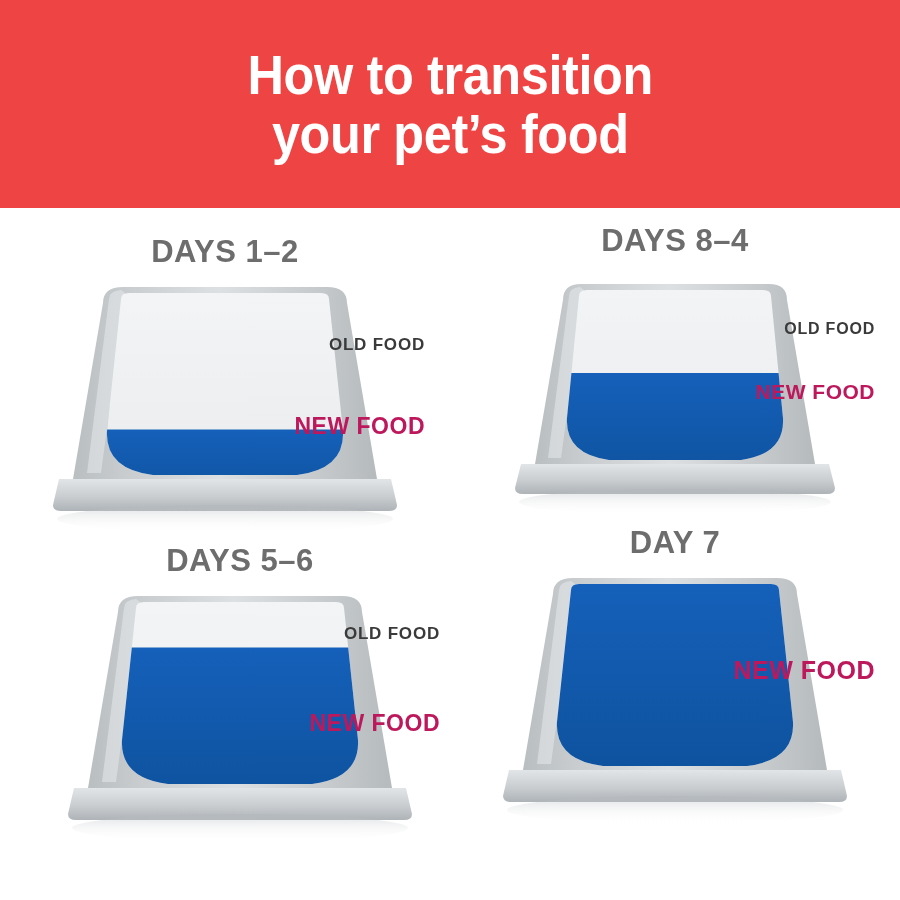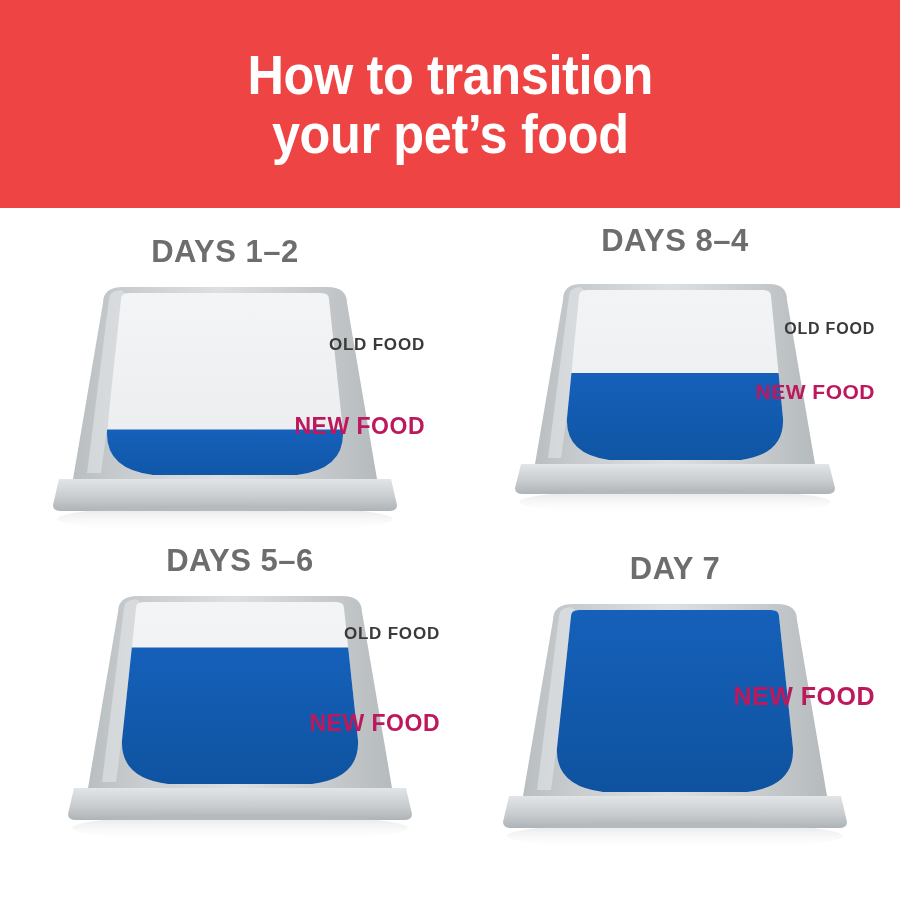--- a/index.html
+++ b/index.html
@@ -53,21 +53,21 @@
     width: 450px;
     height: 346px;
     box-sizing: border-box;
     display: flex;
     flex-direction: column;
     align-items: center;
   }
   .panel-0 { left: 0px;   top: 11px; }
   .panel-1 { left: 450px; top: 0px; }
   .panel-2 { left: 0px;   top: 320px; margin-left: 15px; }
-  .panel-3 { left: 450px; top: 328px; }
+  .panel-3 { left: 450px; top: 302px; }
 
   .panel-title {
     font-family: "Liberation Sans", sans-serif;
     font-weight: bold;
     font-size: 31px;
     color: #6D6D6D;
     letter-spacing: 0.5px;
     margin: 12px 0 0 0;
     text-align: center;
     height: 42px;

